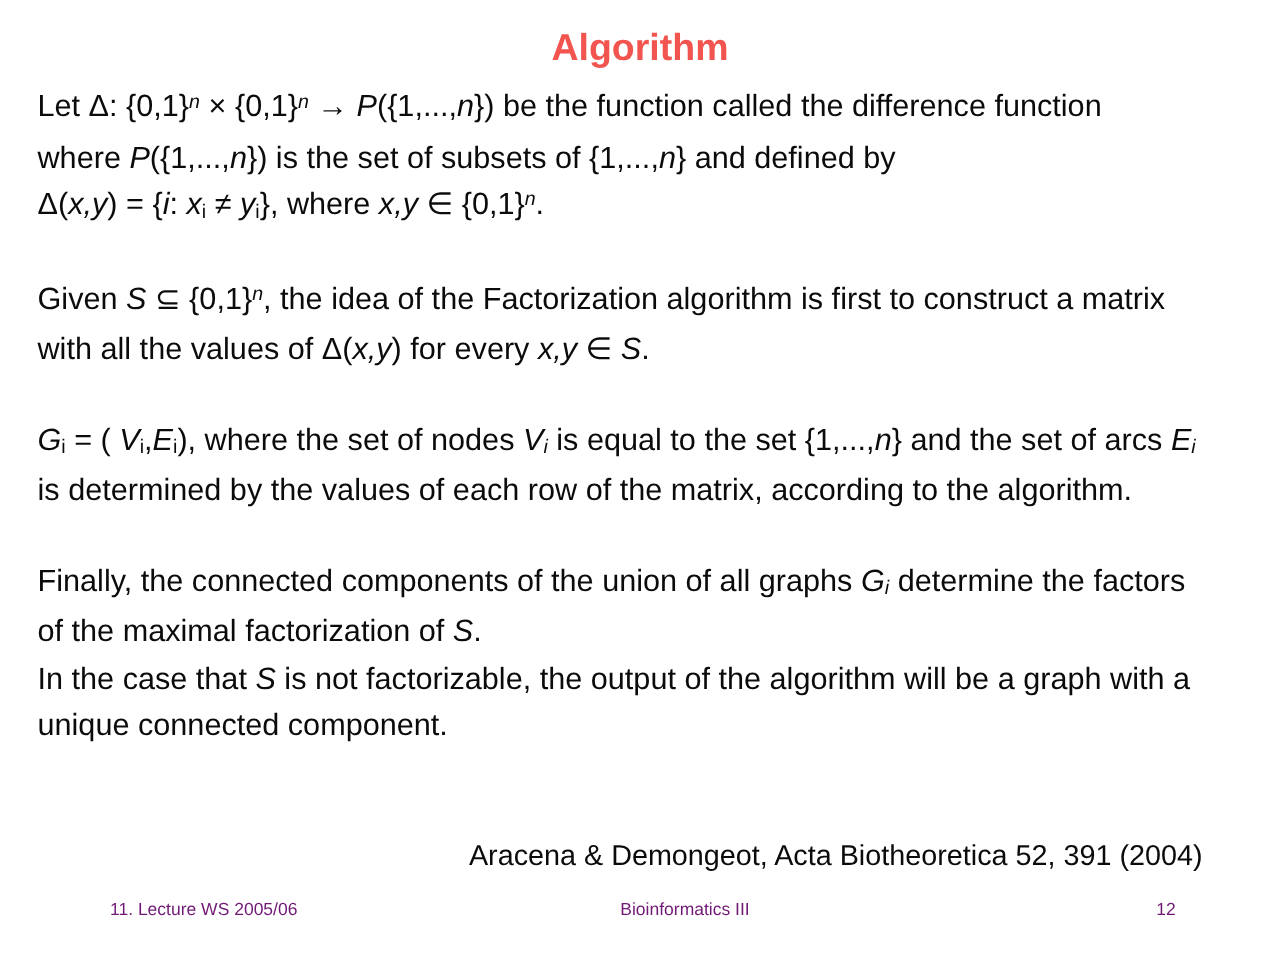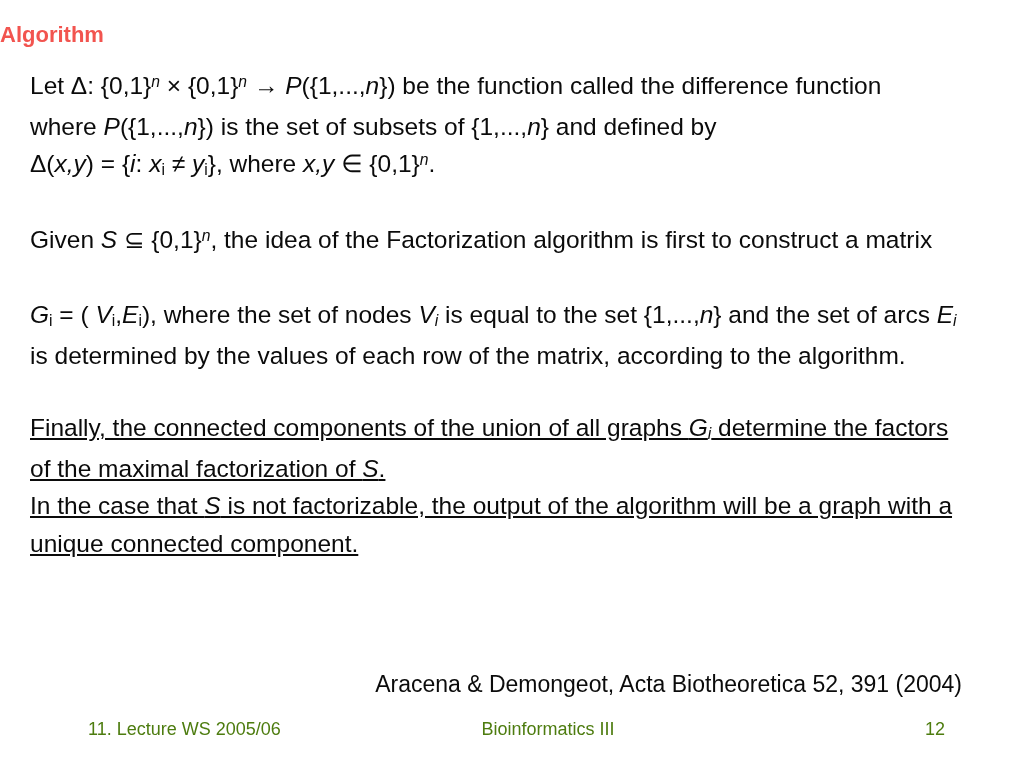--- a/index.html
+++ b/index.html
@@ -11,35 +11,35 @@
     overflow: hidden;
     font-family: "Liberation Sans", sans-serif;
     color: #0b0b0b;
   }
   .title {
     position: absolute;
     top: 22px;
     left: 0;
     width: 100%;
     margin: 0;
-    text-align: left;
-    font-size: 22px;
+    text-align: center;
+    font-size: 30px;
     font-weight: bold;
     letter-spacing: 0;
   }
   .slide-body {
     position: absolute;
     left: 30px;
     top: 67px;
     width: 975px;
     font-size: 24.5px;
     line-height: 37.5px;
   }
   .para { margin: 0 0 35px 0; }
-  .para:last-child { margin-bottom: 17px; text-decoration: underline; }
+  .para:last-child { margin-bottom: 17px; }
   .line { white-space: nowrap; }
   .r-i { font-style: italic; }
   .r-b { font-weight: normal; }
   .r-supi {
     font-style: italic;
     font-size: 0.64em;
     position: relative;
     top: -0.42em;
   }
   .r-sub {
@@ -61,41 +61,42 @@
     text-align: right;
     font-size: 23px;
     color: #0b0b0b;
   }
   .footer {
     position: absolute;
     top: 719px;
     left: 0;
     width: 100%;
     height: 20px;
-    font-size: 18px;
-    color: #4d7c0f;
+    font-size: 14px;
+    color: #701a75;
   }
   .f-left   { position: absolute; left: 88px;  top: 0; }
   .f-center { position: absolute; left: 0; width: 100%; text-align: center; top: 0; padding-left: 36px; }
   .f-right  { position: absolute; left: 925px; top: 0; }
 </style>
 </head>
 <body>
 
 <div class="slide">
   <h1 class="title" style="color: rgb(242, 84, 79);">Algorithm</h1>
 
   <div class="slide-body">
       <div class="para">
         <div class="line"><span>Let Δ: {0,1}</span><span class="r-supi">n</span><span> × {0,1}</span><span class="r-supi">n</span><span> → </span><span class="r-i">P</span><span>({1,...,</span><span class="r-i">n</span><span>}) be the function called the </span><span class="r-b">difference function</span></div>
         <div class="line"><span>where </span><span class="r-i">P</span><span>({1,...,</span><span class="r-i">n</span><span>}) is the set of subsets of {1,...,</span><span class="r-i">n</span><span>} and defined by</span></div>
         <div class="line"><span>Δ(</span><span class="r-i">x,y</span><span>) = {</span><span class="r-i">i</span><span>: </span><span class="r-i">x</span><span class="r-sub">i</span><span> ≠ </span><span class="r-i">y</span><span class="r-sub">i</span><span>}, where </span><span class="r-i">x,y</span><span> ∈ {0,1}</span><span class="r-supi">n</span><span>.</span></div>
       </div>
       <div class="para">
         <div class="line"><span>Given </span><span class="r-i">S</span><span> ⊆ {0,1}</span><span class="r-supi">n</span><span>, the idea of the Factorization algorithm is first to construct a matrix</span></div>
+        <div class="line"><span>with all the values of Δ(</span><span class="r-i">x,y</span><span>) for every </span><span class="r-i">x,y</span><span> ∈ </span><span class="r-i">S</span><span>.</span></div>
       </div>
       <div class="para">
         <div class="line"><span class="r-i">G</span><span class="r-sub">i</span><span> = ( </span><span class="r-i">V</span><span class="r-sub">i</span><span>,</span><span class="r-i">E</span><span class="r-sub">i</span><span>), where the set of nodes </span><span class="r-i">V</span><span class="r-subi">i</span><span> is equal to the set {1,...,</span><span class="r-i">n</span><span>} and the set of arcs </span><span class="r-i">E</span><span class="r-subi">i</span></div>
         <div class="line"><span>is determined by the values of each row of the matrix, according to the algorithm.</span></div>
       </div>
       <div class="para">
         <div class="line"><span>Finally, the connected components of the union of all graphs </span><span class="r-i">G</span><span class="r-subi">i</span><span> determine the factors</span></div>
         <div class="line"><span>of the maximal factorization of </span><span class="r-i">S</span><span>.</span></div>
         <div class="line"><span>In the case that </span><span class="r-i">S</span><span> is not factorizable, the output of the algorithm will be a graph with a</span></div>
         <div class="line"><span>unique connected component.</span></div>

